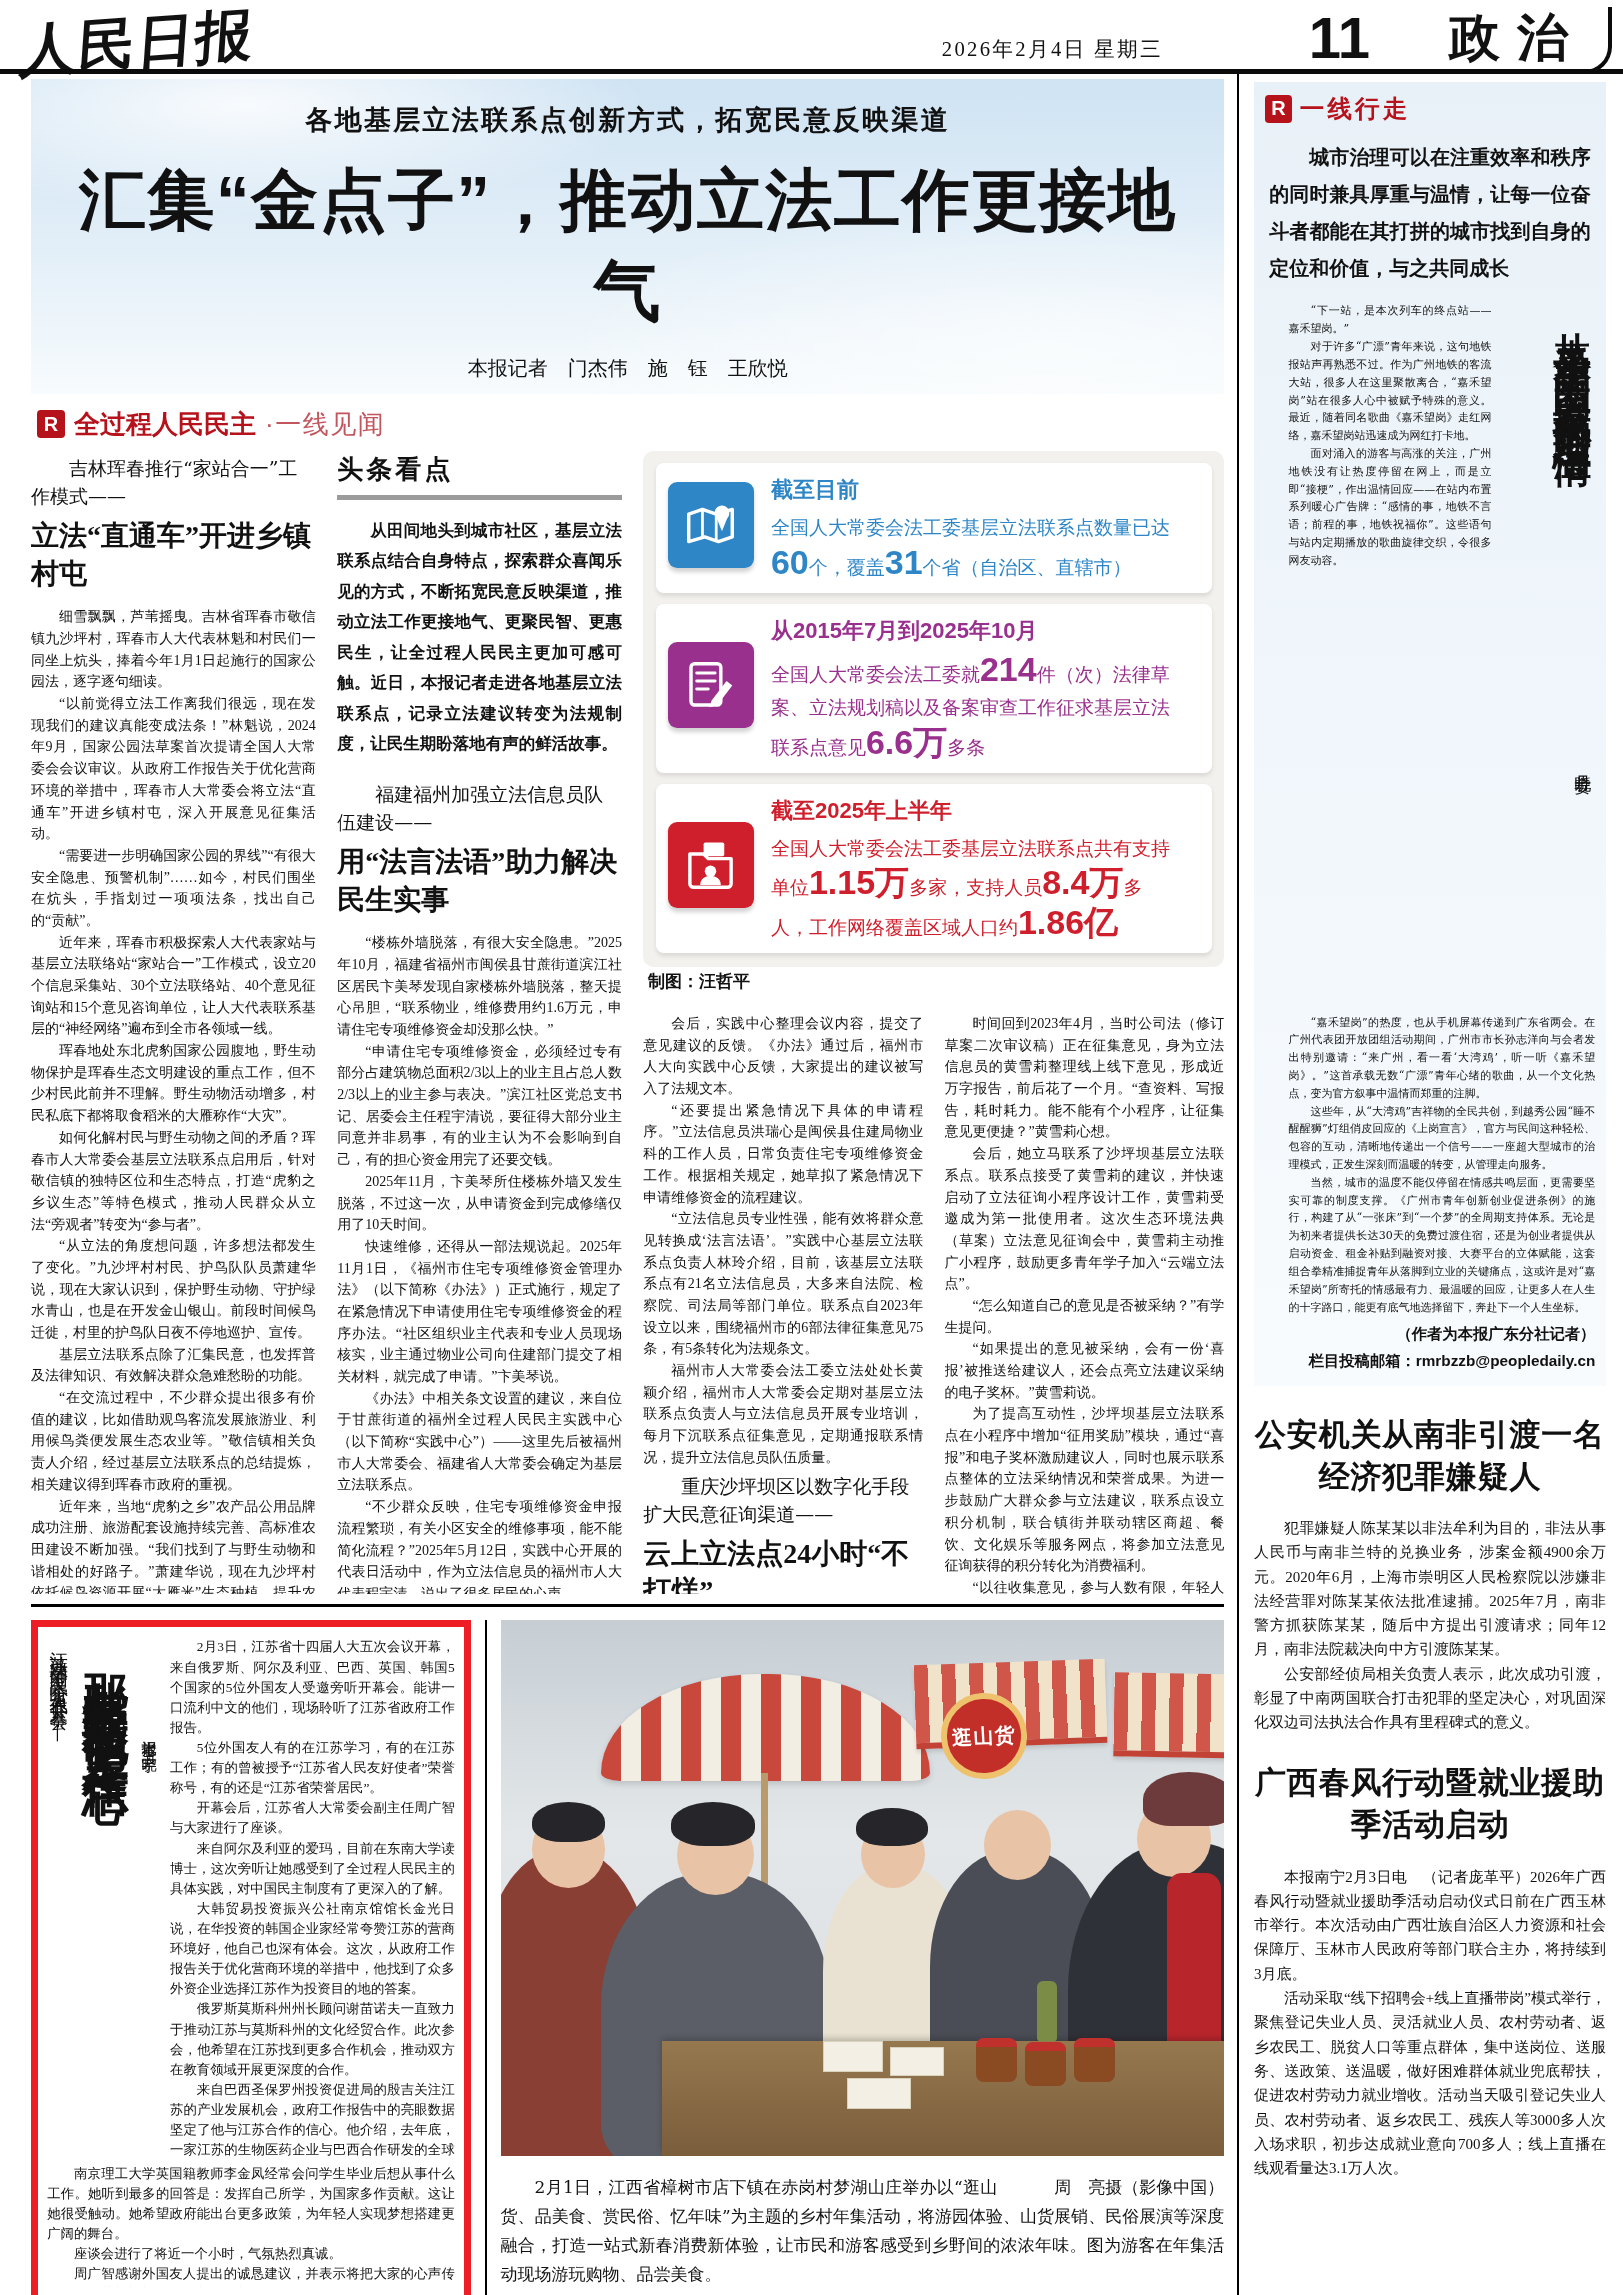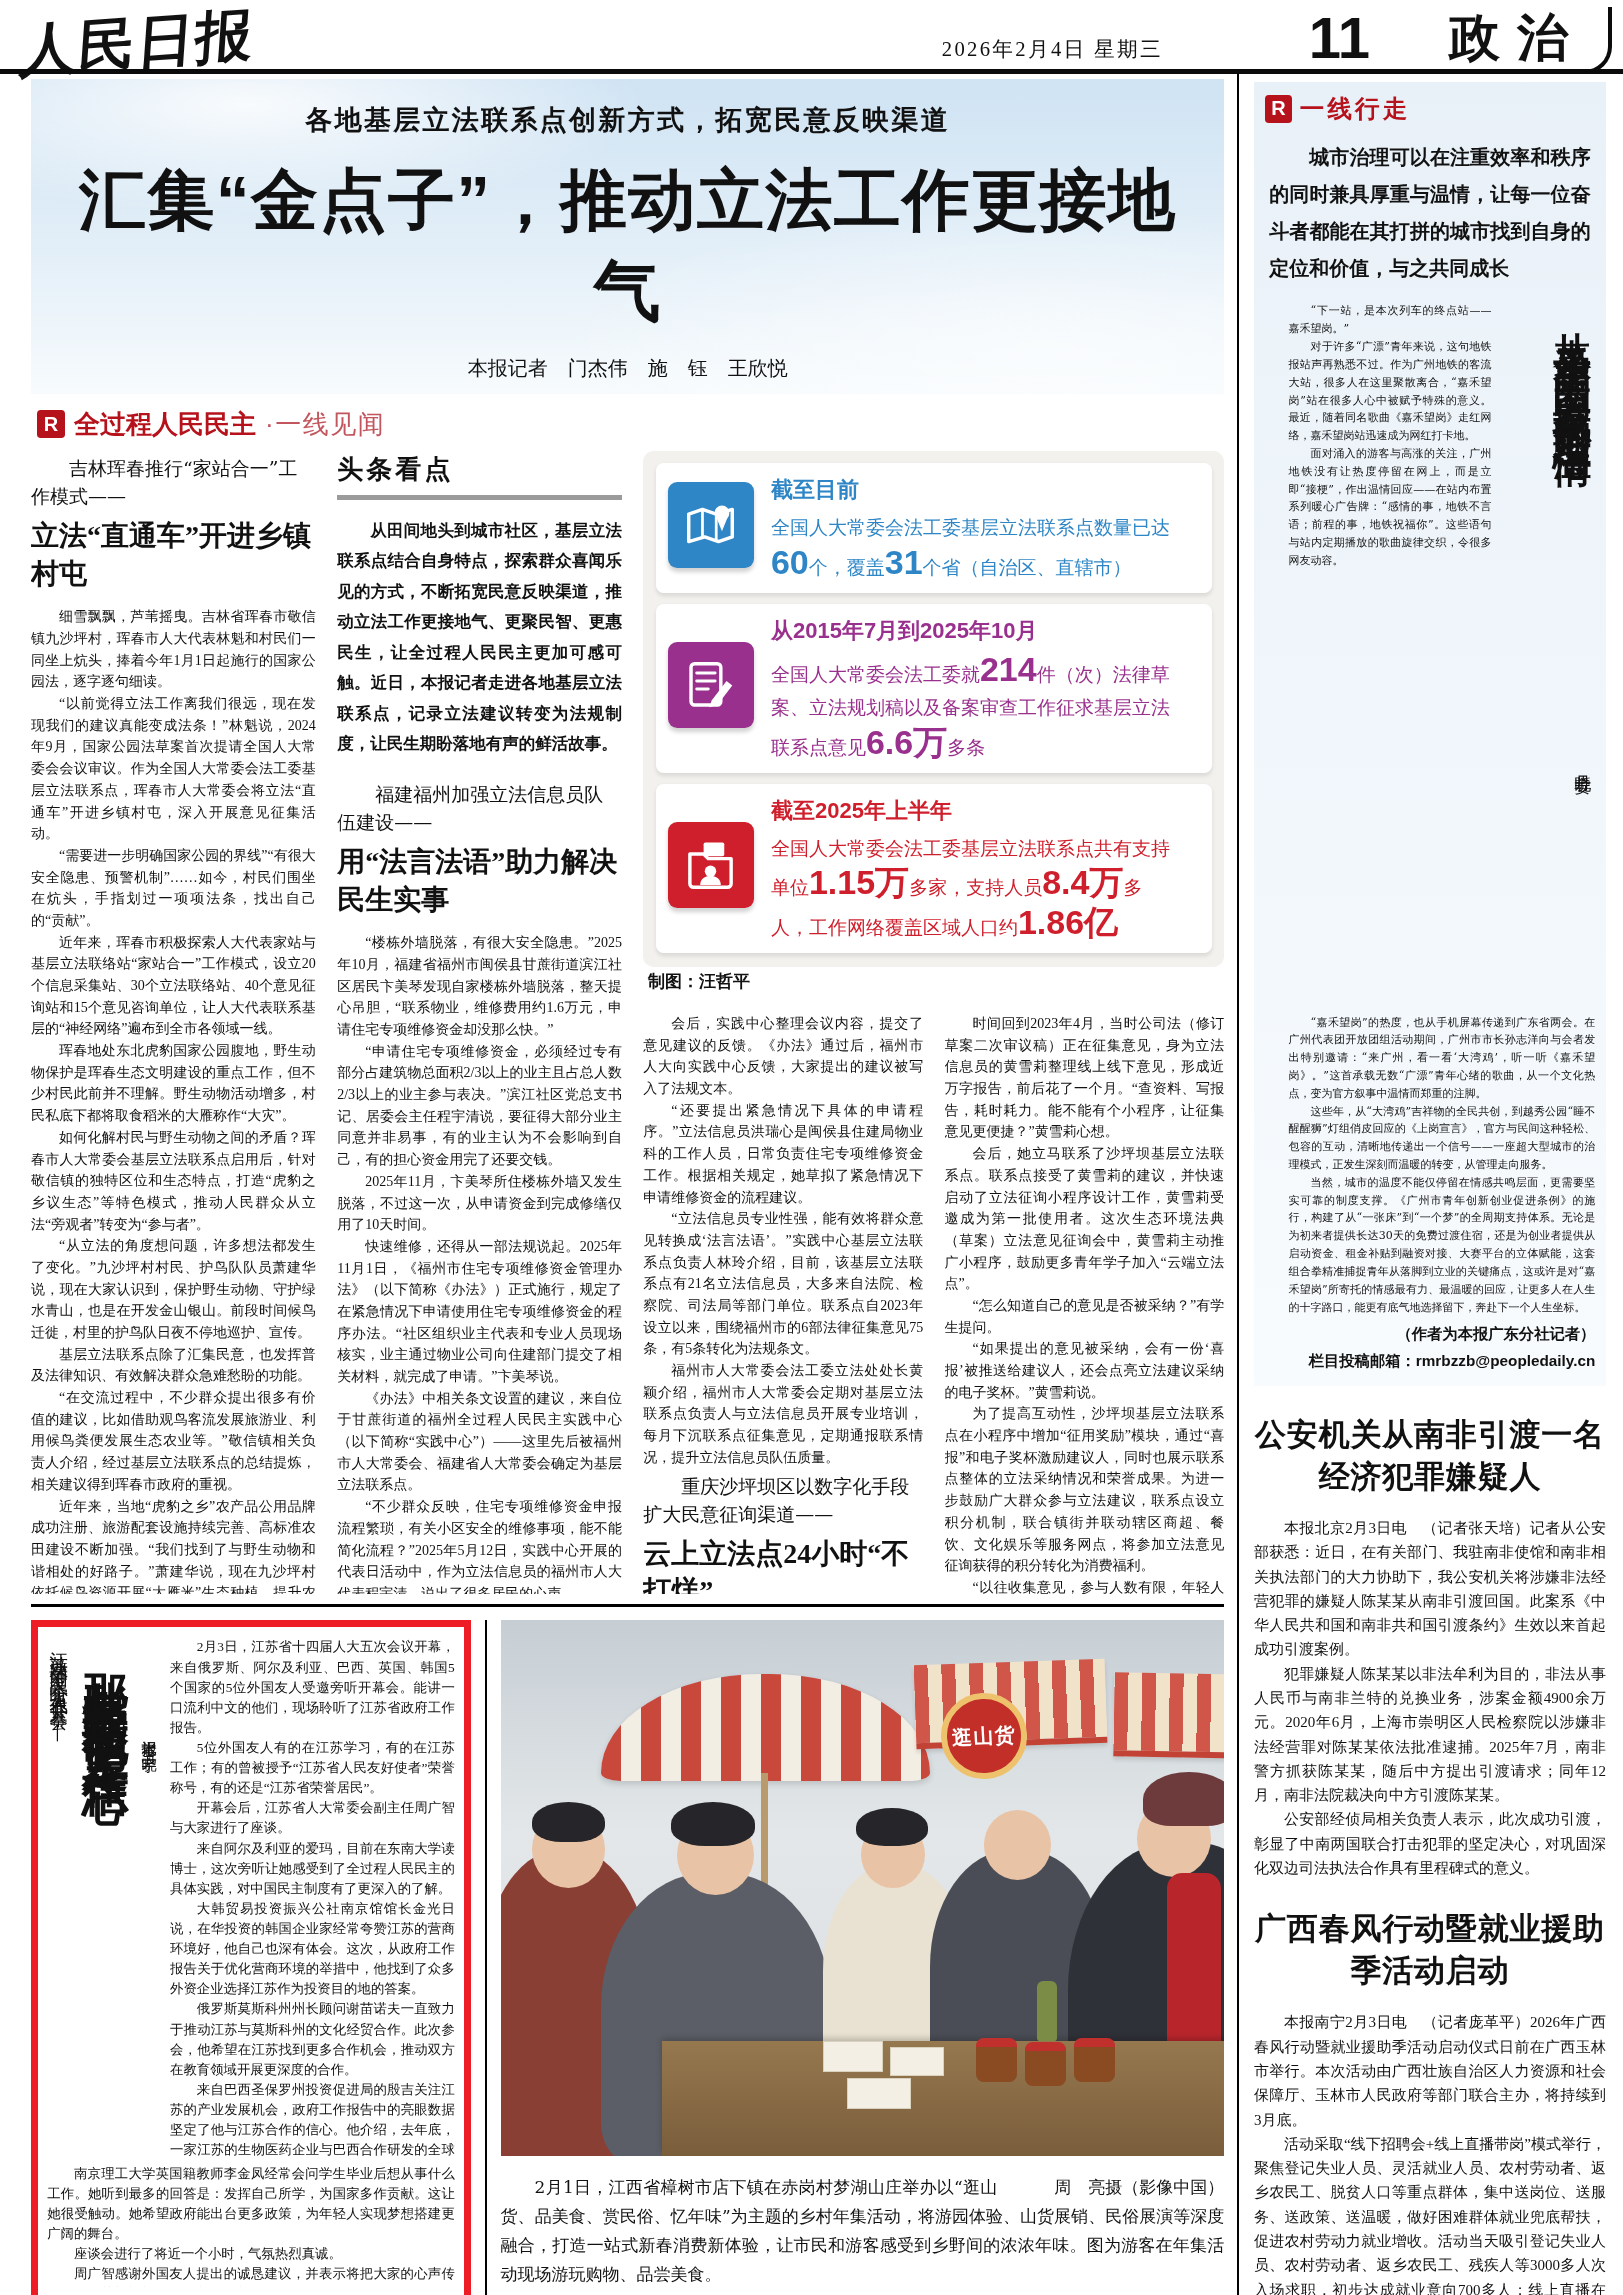--- a/index.html
+++ b/index.html
@@ -149,21 +149,21 @@
         <span class="tag-sub">·一线见闻</span>
       </div>
 
       <div class="article-columns">
 
         <div class="colA">
           <div class="story-kicker">吉林珲春推行“家站合一”工作模式——</div>
           <div class="story-head">立法“直通车”开进乡镇村屯</div>
           <div>
               <p class="para">细雪飘飘，芦苇摇曳。吉林省珲春市敬信镇九沙坪村，珲春市人大代表林魁和村民们一同坐上炕头，捧着今年1月1日起施行的国家公园法，逐字逐句细读。</p>
-              <p class="para">“以前觉得立法工作离我们很远，现在发现我们的建议真能变成法条！”林魁说，2024年9月，国家公园法草案首次提请全国人大常委会会议审议。作为全国人大常委会法工委基层立法联系点，珲春市人大常委会将立法“直通车”开进乡镇村屯，深入开展意见征集活动。</p>
+              <p class="para">“以前觉得立法工作离我们很远，现在发现我们的建议真能变成法条！”林魁说，2024年9月，国家公园法草案首次提请全国人大常委会会议审议。从政府工作报告关于优化营商环境的举措中，珲春市人大常委会将立法“直通车”开进乡镇村屯，深入开展意见征集活动。</p>
               <p class="para">“需要进一步明确国家公园的界线”“有很大安全隐患、预警机制”……如今，村民们围坐在炕头，手指划过一项项法条，找出自己的“贡献”。</p>
               <p class="para">近年来，珲春市积极探索人大代表家站与基层立法联络站“家站合一”工作模式，设立20个信息采集站、30个立法联络站、40个意见征询站和15个意见咨询单位，让人大代表联系基层的“神经网络”遍布到全市各领域一线。</p>
               <p class="para">珲春地处东北虎豹国家公园腹地，野生动物保护是珲春生态文明建设的重点工作，但不少村民此前并不理解。野生动物活动增多，村民私底下都将取食稻米的大雁称作“大灾”。</p>
               <p class="para">如何化解村民与野生动物之间的矛盾？珲春市人大常委会基层立法联系点启用后，针对敬信镇的独特区位和生态特点，打造“虎豹之乡议生态”等特色模式，推动人民群众从立法“旁观者”转变为“参与者”。</p>
               <p class="para">“从立法的角度想问题，许多想法都发生了变化。”九沙坪村村民、护鸟队队员萧建华说，现在大家认识到，保护野生动物、守护绿水青山，也是在开发金山银山。前段时间候鸟迁徙，村里的护鸟队日夜不停地巡护、宣传。</p>
               <p class="para">基层立法联系点除了汇集民意，也发挥普及法律知识、有效解决群众急难愁盼的功能。</p>
               <p class="para">“在交流过程中，不少群众提出很多有价值的建议，比如借助观鸟客流发展旅游业、利用候鸟粪便发展生态农业等。”敬信镇相关负责人介绍，经过基层立法联系点的总结提炼，相关建议得到珲春市政府的重视。</p>
               <p class="para">近年来，当地“虎豹之乡”农产品公用品牌成功注册、旅游配套设施持续完善、高标准农田建设不断加强。“我们找到了与野生动物和谐相处的好路子。”萧建华说，现在九沙坪村依托候鸟资源开展“大雁米”生态种植，提升农产品竞争力。前来拍摄候鸟的摄影爱好者逐年增多，不少村民经营起餐饮、住宿等项目，收入增长了不少。</p>
             </div>
         </div>
@@ -354,21 +354,20 @@
             <p class="rc-para">这些年，从“大湾鸡”吉祥物的全民共创，到越秀公园“睡不醒醒狮”灯组俏皮回应的《上岗宣言》，官方与民间这种轻松、包容的互动，清晰地传递出一个信号——一座超大型城市的治理模式，正发生深刻而温暖的转变，从管理走向服务。</p>
             <p class="rc-para">当然，城市的温度不能仅停留在情感共鸣层面，更需要坚实可靠的制度支撑。《广州市青年创新创业促进条例》的施行，构建了从“一张床”到“一个梦”的全周期支持体系。无论是为初来者提供长达30天的免费过渡住宿，还是为创业者提供从启动资金、租金补贴到融资对接、大赛平台的立体赋能，这套组合拳精准捕捉青年从落脚到立业的关键痛点，这或许是对“嘉禾望岗”所寄托的情感最有力、最温暖的回应，让更多人在人生的十字路口，能更有底气地选择留下，奔赴下一个人生坐标。</p>
           </div>
         <div class="rc-note">（作者为本报广东分社记者）</div>
         <div class="rc-email">栏目投稿邮箱：rmrbzzb@peopledaily.cn</div>
       </div>
 
       <div class="na-block">
         <div class="na-head">公安机关从南非引渡一名经济犯罪嫌疑人</div>
         <div>
-            <p class="na-para">本报北京2月3日电　（记者张天培）记者从公安部获悉：近日，在有关部门、我驻南非使馆和南非相关执法部门的大力协助下，我公安机关将涉嫌非法经营犯罪的嫌疑人陈某某从南非引渡回国。此案系《中华人民共和国和南非共和国引渡条约》生效以来首起成功引渡案例。</p>
             <p class="na-para">犯罪嫌疑人陈某某以非法牟利为目的，非法从事人民币与南非兰特的兑换业务，涉案金额4900余万元。2020年6月，上海市崇明区人民检察院以涉嫌非法经营罪对陈某某依法批准逮捕。2025年7月，南非警方抓获陈某某，随后中方提出引渡请求；同年12月，南非法院裁决向中方引渡陈某某。</p>
             <p class="na-para">公安部经侦局相关负责人表示，此次成功引渡，彰显了中南两国联合打击犯罪的坚定决心，对巩固深化双边司法执法合作具有里程碑式的意义。</p>
           </div>
       </div>
 
       <div class="na-block">
         <div class="na-head">广西春风行动暨就业援助季活动启动</div>
         <div>
             <p class="na-para">本报南宁2月3日电　（记者庞革平）2026年广西春风行动暨就业援助季活动启动仪式日前在广西玉林市举行。本次活动由广西壮族自治区人力资源和社会保障厅、玉林市人民政府等部门联合主办，将持续到3月底。</p>
             <p class="na-para">活动采取“线下招聘会+线上直播带岗”模式举行，聚焦登记失业人员、灵活就业人员、农村劳动者、返乡农民工、脱贫人口等重点群体，集中送岗位、送服务、送政策、送温暖，做好困难群体就业兜底帮扶，促进农村劳动力就业增收。活动当天吸引登记失业人员、农村劳动者、返乡农民工、残疾人等3000多人次入场求职，初步达成就业意向700多人；线上直播在线观看量达3.1万人次。</p>

